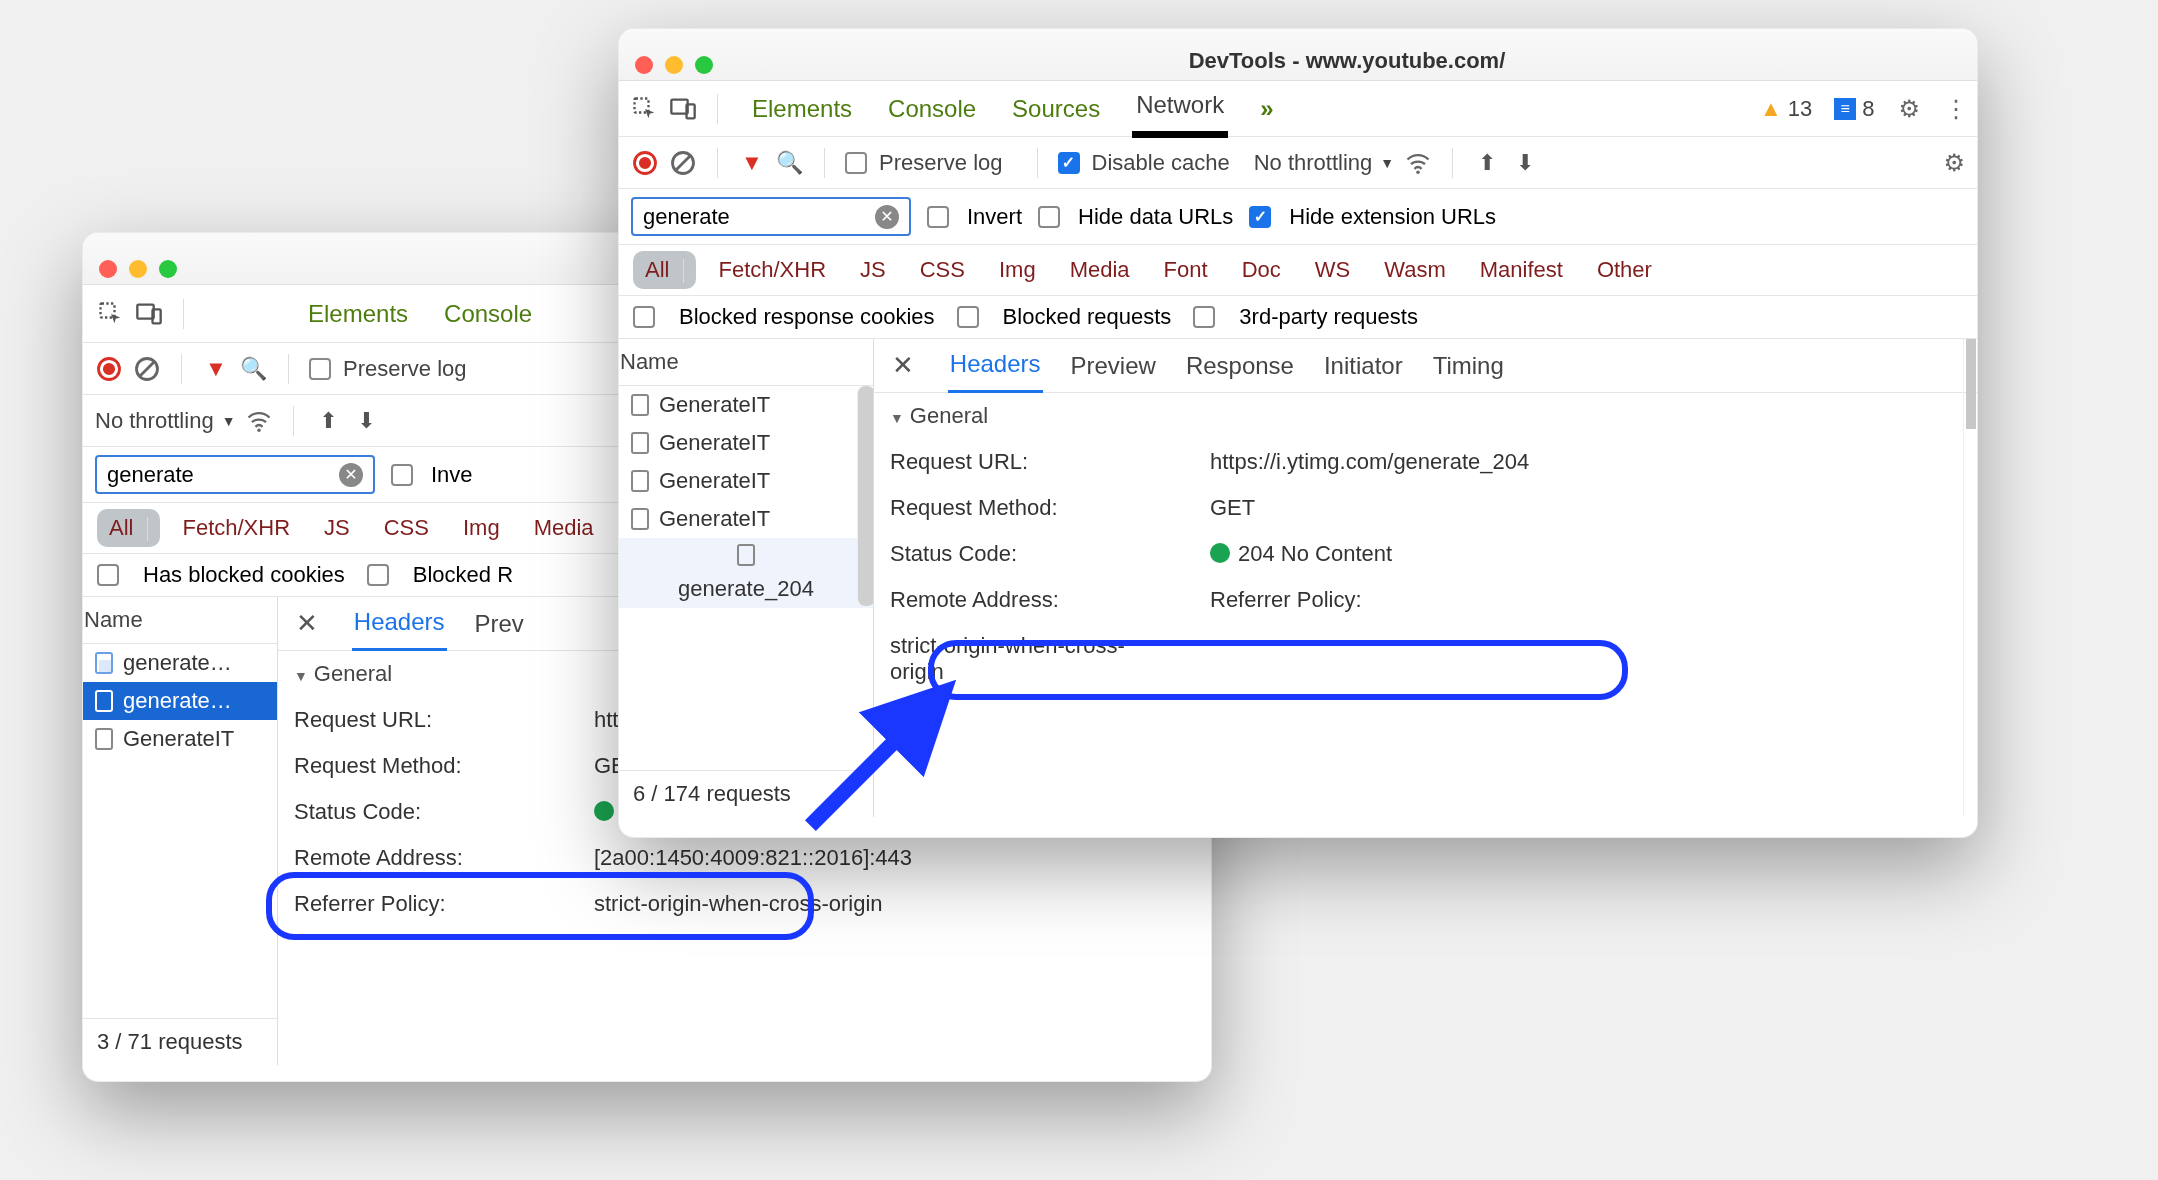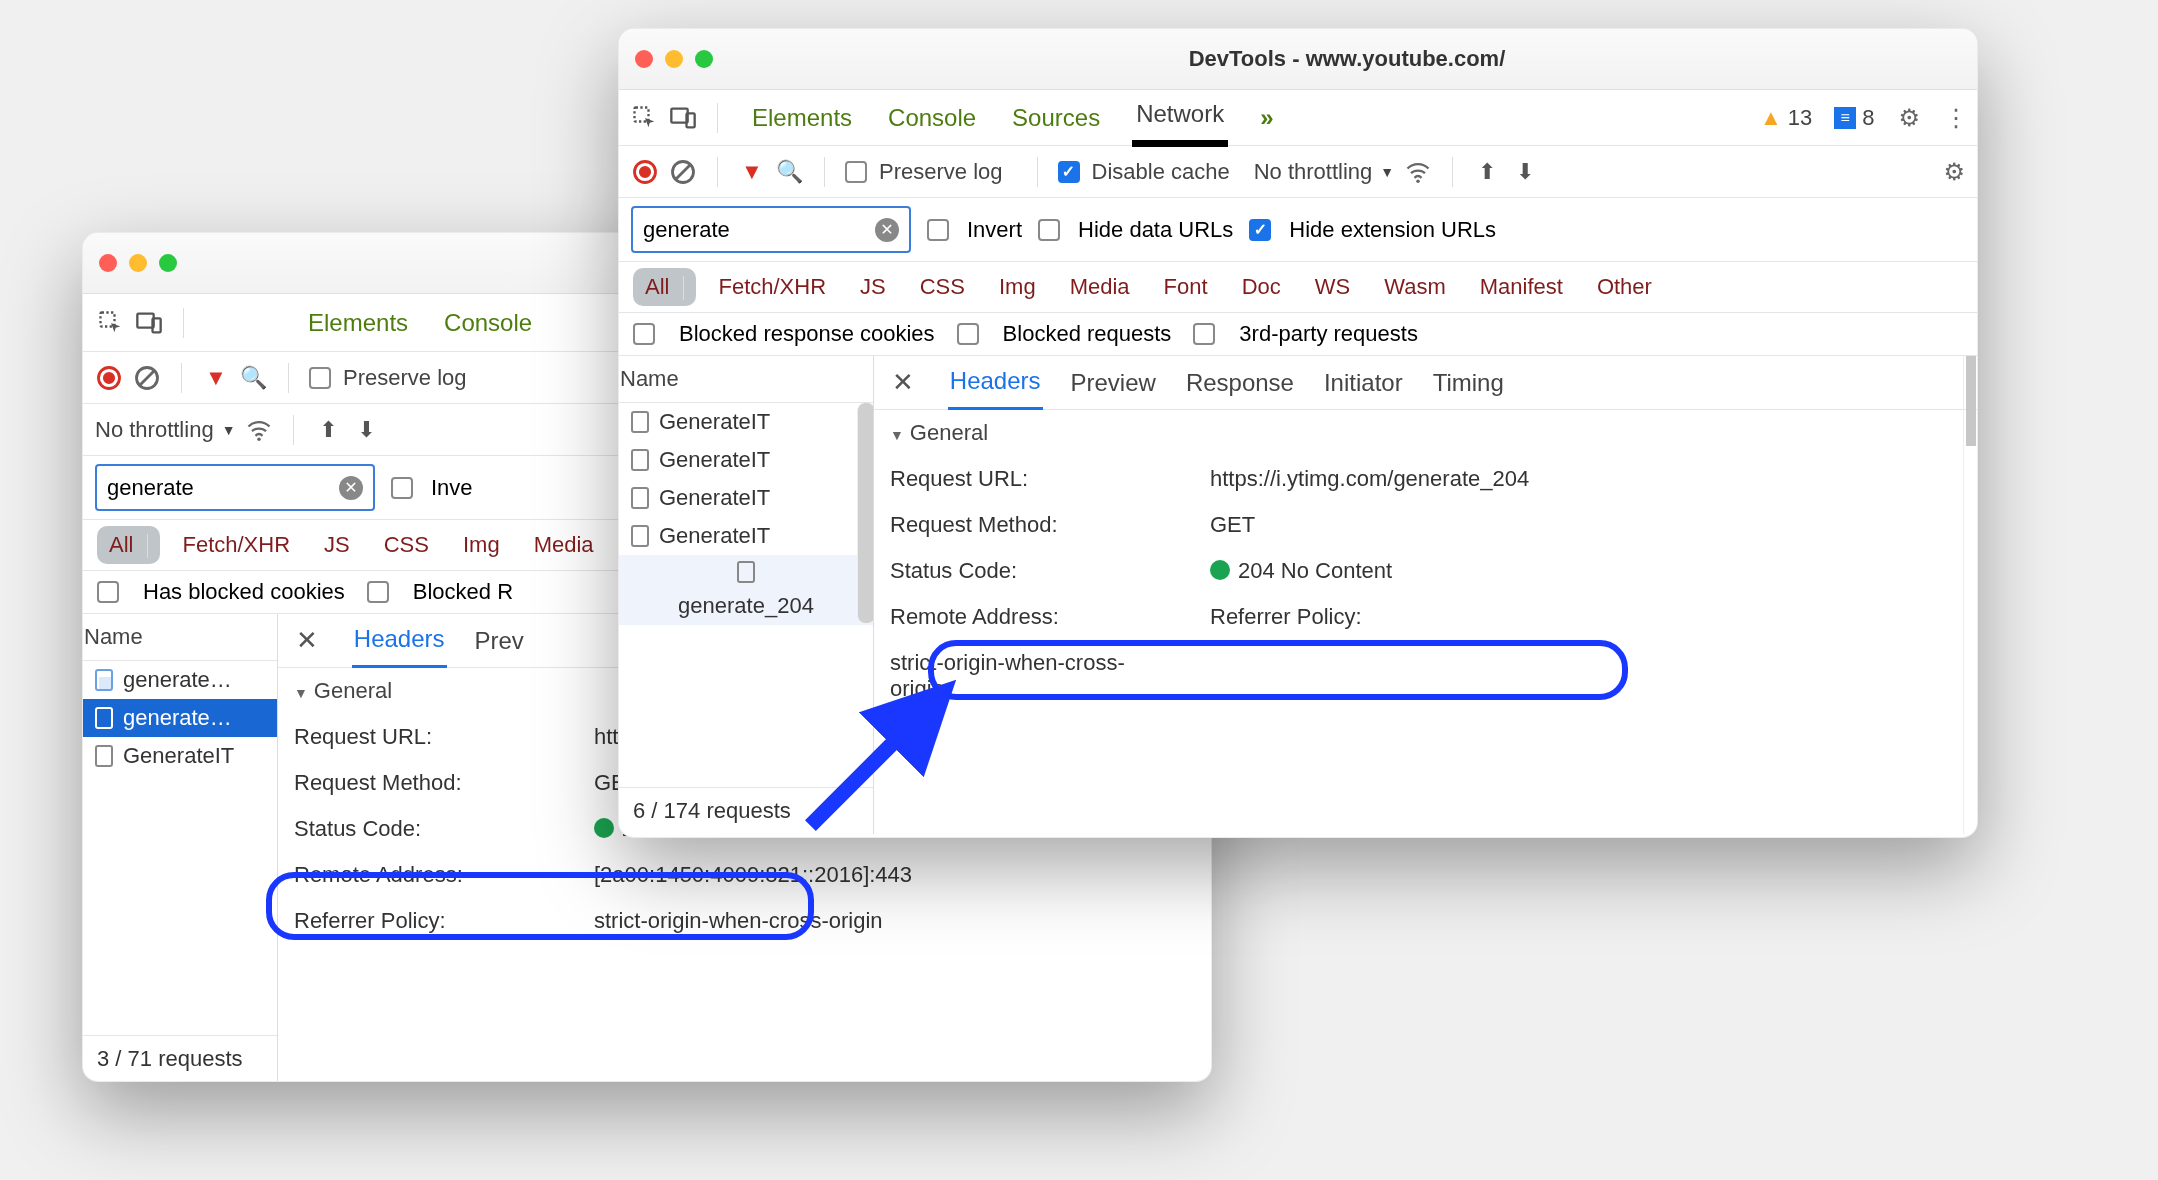--- a/index.html
+++ b/index.html
@@ -14,23 +14,23 @@
     position: absolute;
     background: #fff;
     border-radius: 16px;
     box-shadow: 0 30px 80px rgba(0,0,0,0.35);
     overflow: hidden;
     border: 1px solid rgba(0,0,0,0.08);
   }
   .win-back { left: 82px; top: 232px; width: 1130px; height: 850px; }
   .win-front { left: 618px; top: 28px; width: 1360px; height: 810px; z-index: 2; }
   .titlebar {
-    height: 61px;
-    display: flex;
-    align-items: center;
+    height: 52px;
+    display: flex;
+    align-items: flex-end;
     padding: 6px 16px;
     background: linear-gradient(#fafafa,#f2f2f2);
     border-bottom: 1px solid #e0e0e0;
   }
   .traffic { display: flex; gap: 12px; margin-right: 20px; }
   .tl { width: 18px; height: 18px; border-radius: 50%; }
   .tl.red { background: #ff5f57; }
   .tl.yellow { background: #febc2e; }
   .tl.green { background: #28c840; }
   .title-text { flex: 1; text-align: center; font-weight: 600; font-size: 22px; color: #333; }
@@ -88,21 +88,21 @@
     align-items: center;
     gap: 16px;
     padding: 8px 12px;
     border-bottom: 1px solid #e5e5e5;
     flex-wrap: wrap;
     font-size: 22px;
   }
   .filter-input {
     border: 2px solid #3b7ddb;
     border-radius: 4px;
-    height: 47px;
+    height: 39px;
     padding: 0 10px;
     font-size: 22px;
     display: flex;
     align-items: center;
     gap: 8px;
     min-width: 280px;
   }
   .filter-input .x { width: 24px; height: 24px; border-radius: 50%; background: #888; color: #fff; display: inline-flex; align-items: center; justify-content: center; font-size: 16px; cursor: pointer; }
   .type-chips { display: flex; gap: 10px; font-size: 22px; flex-wrap: wrap; align-items: center; padding: 6px 14px; border-bottom: 1px solid #e5e5e5; }
   .chip { padding: 6px 12px; border-radius: 10px; color: #7f1d1d; }

